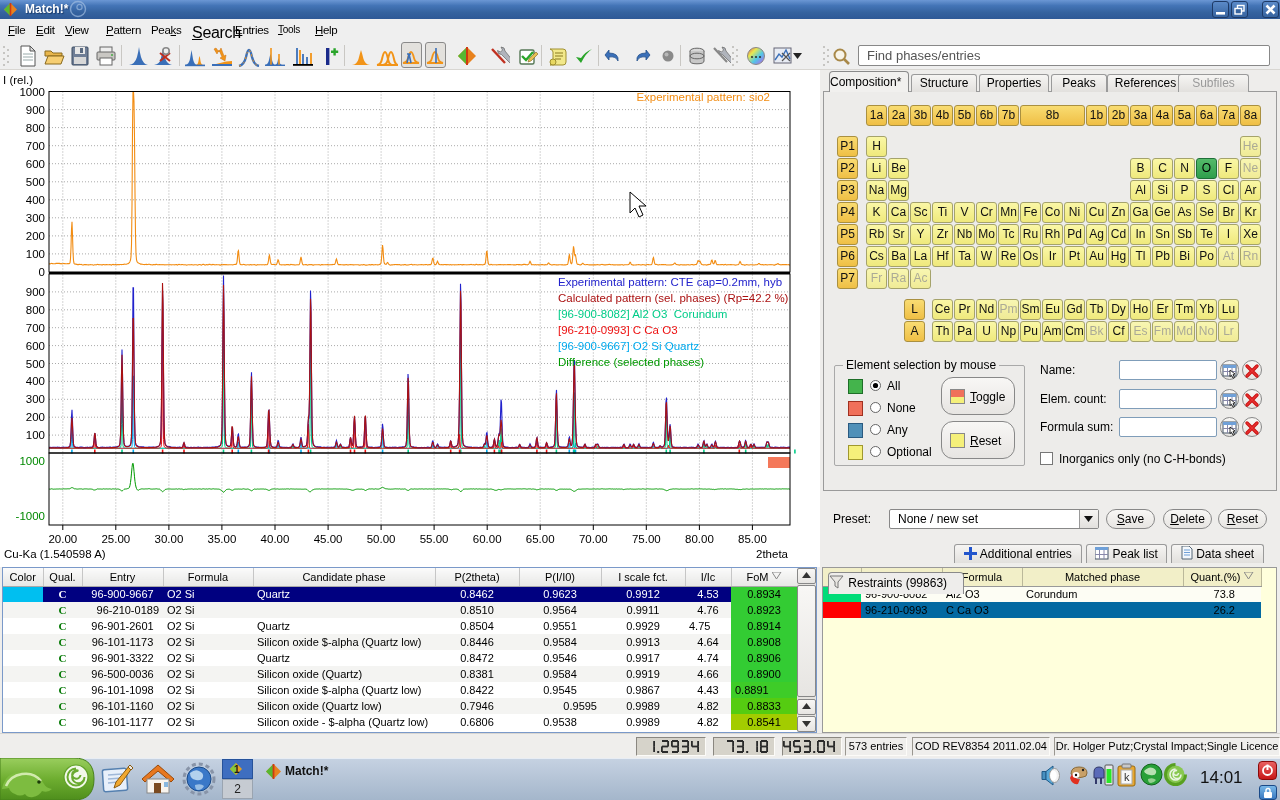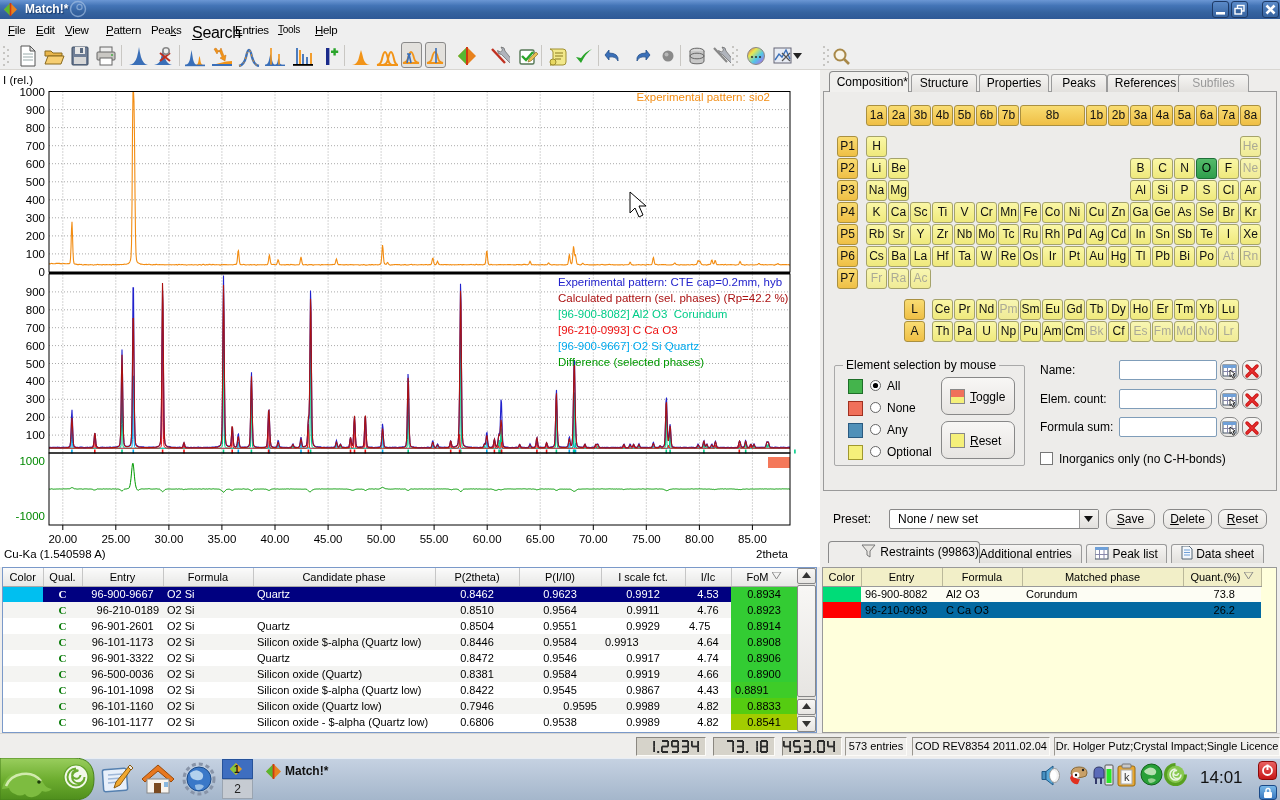--- a/index.html
+++ b/index.html
@@ -4,28 +4,28 @@
 *{margin:0;padding:0;box-sizing:border-box}
 html,body{width:1280px;height:800px;overflow:hidden;font-family:"Liberation Sans",sans-serif}
 .abs{position:absolute}
 body{background:#EFEEEC}
 .tbtn{position:absolute;border:1px solid #1E3A66;border-radius:3px;background:linear-gradient(#5B8AC8,#36639F)}
 .elem{position:absolute;width:21px;height:21px;border:1px solid #A5A36B;border-radius:3px;
  background:linear-gradient(#FAF7A6,#EFE97C);font-size:12px;color:#111;text-align:center;line-height:19px}
 .pbr{position:absolute;width:21px;height:21px;border:1px solid #AA9040;border-radius:3px;
  background:linear-gradient(#F9DC72,#EFBF45);font-size:12px;color:#111;text-align:center;line-height:19px}
 .gray{color:#ABAA96;background:linear-gradient(#F8F6B2,#F0EB96)}
-.btn{position:absolute;border:1px solid #888;border-radius:7px;background:linear-gradient(#F8F7F5,#E7E5E2);
+.btn{position:absolute;border:1px solid #888;border-radius:12px;background:linear-gradient(#F8F7F5,#E7E5E2);
  font-size:12px;color:#000;text-align:center}
 .fld{position:absolute;background:#fff;border:1px solid #7F9DB9;border-radius:2px}
 .lbl{position:absolute;font-size:12px;color:#000}
 .tabi{position:absolute;border:1px solid #9A9A9A;border-bottom:none;border-radius:3px 3px 0 0;
  background:linear-gradient(#F6F5F3,#E2E0DD);font-size:12px;text-align:center}
 .taba{position:absolute;border:1px solid #8A8A8A;border-bottom:none;border-radius:4px 4px 0 0;
- background:#F1F0EE;font-size:12px;text-align:right}
+ background:#F1F0EE;font-size:12px;text-align:left}
 table{border-collapse:collapse}
 .lt td{font-size:11px;height:16px;padding:0 4px;white-space:nowrap;overflow:hidden}
 .lt th{font-size:11px;font-weight:normal;height:18px;background:linear-gradient(#FBFBFB,#E7E7E5);
  border-right:1px solid #C6C6C6;border-bottom:1px solid #A9A9A9;white-space:nowrap;overflow:hidden}
 </style></head>
 <body>
 <div class="abs" style="left:0;top:0;width:1280px;height:19px;background:linear-gradient(#6B97D4,#4374B6 30%,#35639F 65%,#2E5996)">
     <svg class="abs" style="left:4px;top:3px" width="13" height="13">
       <polygon points="6.5,0 13,6.5 6.5,13 0,6.5" fill="#E8821E"></polygon>
       <polygon points="6.5,0 6.5,13 0,6.5" fill="#57B832"></polygon>
@@ -254,20 +254,21 @@
         <circle cx="6" cy="12" r="1"></circle>
         <circle cx="2" cy="15" r="1"></circle>
         <circle cx="6" cy="18" r="1"></circle>
         <circle cx="2" cy="21" r="1"></circle>
       </g>
     </svg>
     <svg class="abs" style="left:832px;top:7px" width="19" height="19">
       <circle cx="8" cy="8" r="5.5" fill="#F8F4E8" stroke="#A88848" stroke-width="2"></circle>
       <line x1="12" y1="12" x2="17" y2="17" stroke="#A88848" stroke-width="2.6"></line>
     </svg>
+    <input class="abs" style="left: 858px; top: 5px; width: 412px; height: 21px; border: 1px solid rgb(136, 136, 136); border-radius: 2px; font-size: 13px; padding-left: 8px; color: rgb(85, 85, 85); font-family: &quot;Liberation Sans&quot;, sans-serif;" value="Find phases/entries">
   </div>
 <svg width="820" height="497" viewBox="0 0 820 497" style="position:absolute;left:0;top:70px;background:#fff">
 <text x="3" y="14" font-size="11.5" fill="#000">I (rel.)</text>
 <line x1="62.8" y1="21.5" x2="62.8" y2="455.0" stroke="#aaa" stroke-width="1" stroke-dasharray="1,2"></line>
 <line x1="115.8" y1="21.5" x2="115.8" y2="455.0" stroke="#aaa" stroke-width="1" stroke-dasharray="1,2"></line>
 <line x1="168.9" y1="21.5" x2="168.9" y2="455.0" stroke="#aaa" stroke-width="1" stroke-dasharray="1,2"></line>
 <line x1="221.9" y1="21.5" x2="221.9" y2="455.0" stroke="#aaa" stroke-width="1" stroke-dasharray="1,2"></line>
 <line x1="275.0" y1="21.5" x2="275.0" y2="455.0" stroke="#aaa" stroke-width="1" stroke-dasharray="1,2"></line>
 <line x1="328.1" y1="21.5" x2="328.1" y2="455.0" stroke="#aaa" stroke-width="1" stroke-dasharray="1,2"></line>
 <line x1="381.1" y1="21.5" x2="381.1" y2="455.0" stroke="#aaa" stroke-width="1" stroke-dasharray="1,2"></line>
@@ -624,21 +625,21 @@
 <div class="lbl" style="left:833px;top:512px">Preset:</div>
 <div class="fld" style="left:889px;top:509px;width:210px;height:20px;border-color:#888">
     <div class="abs" style="left:8px;top:2px;font-size:12px">None / new set</div>
     <div class="abs" style="left:189px;top:0;width:19px;height:18px;border-left:1px solid #999;background:linear-gradient(#F6F5F3,#E2E0DD)"><svg width="17" height="17">
         <polygon points="4,6 13,6 8.5,12" fill="#111"></polygon>
       </svg></div>
   </div>
 <div class="btn" style="left:1106px;top:509px;width:49px;height:20px;line-height:18px"><u>S</u>ave</div>
 <div class="btn" style="left:1163px;top:509px;width:49px;height:20px;line-height:18px"><u>D</u>elete</div>
 <div class="btn" style="left:1218px;top:509px;width:49px;height:20px;line-height:18px"><u>R</u>eset</div>
-<div class="taba" style="left:828px;top:541px;width:152px;height:22px;line-height:21px;background:#EEEDEB;z-index:3"><svg width="16" height="14" style="vertical-align:-2px">
+<div class="taba" style="left:828px;top:572px;width:136px;height:22px;line-height:21px;background:#EEEDEB;z-index:3"><svg width="16" height="14" style="vertical-align:-2px">
       <path d="M1 1 h13 l-5 6 v6 l-3 -2 v-4 z" fill="#E8E6E2" stroke="#777"></path>
     </svg> Restraints (99863)</div>
 <div class="tabi" style="left:954px;top:544px;width:128px;height:19px;line-height:18px;z-index:2"><svg width="13" height="13" style="vertical-align:-2px">
       <path d="M5 0 h3 v5 h5 v3 h-5 v5 h-3 v-5 h-5 v-3 h5 z" fill="#2255CC"></path>
     </svg> Additional entries</div>
 <div class="tabi" style="left:1086px;top:544px;width:81px;height:19px;line-height:18px;z-index:2"><svg width="14" height="13" style="vertical-align:-2px">
       <rect x="0" y="0" width="13" height="12" fill="#fff" stroke="#456"></rect>
       <rect x="0" y="0" width="13" height="3" fill="#6FA0D8"></rect>
       <line x1="4.5" y1="3" x2="4.5" y2="12" stroke="#88A"></line>
       <line x1="9" y1="3" x2="9" y2="12" stroke="#88A"></line>
@@ -718,21 +719,21 @@
           <td style="background:#33CC33;color:#000;text-align:center">0.8914</td>
         </tr>
         <tr style="background:#F4F4F2;color:#000">
           <td style=""></td>
           <td style="text-align:center;color:#007700;font-weight:bold;font-family:'Liberation Serif',serif">C</td>
           <td style="text-align:center">96-101-1173</td>
           <td>O2 Si</td>
           <td>Silicon oxide $-alpha (Quartz low)</td>
           <td style="text-align:center">0.8446</td>
           <td style="text-align:center">0.9584</td>
-          <td style="text-align:left">0.9913</td>
+          <td style="text-align:center">0.9913</td>
           <td style="text-align:center">4.64</td>
           <td style="background:#33CC33;color:#000;text-align:center">0.8908</td>
         </tr>
         <tr style="background:#FFFFFF;color:#000">
           <td style=""></td>
           <td style="text-align:center;color:#007700;font-weight:bold;font-family:'Liberation Serif',serif">C</td>
           <td style="text-align:center">96-901-3322</td>
           <td>O2 Si</td>
           <td>Quartz</td>
           <td style="text-align:center">0.8472</td>

